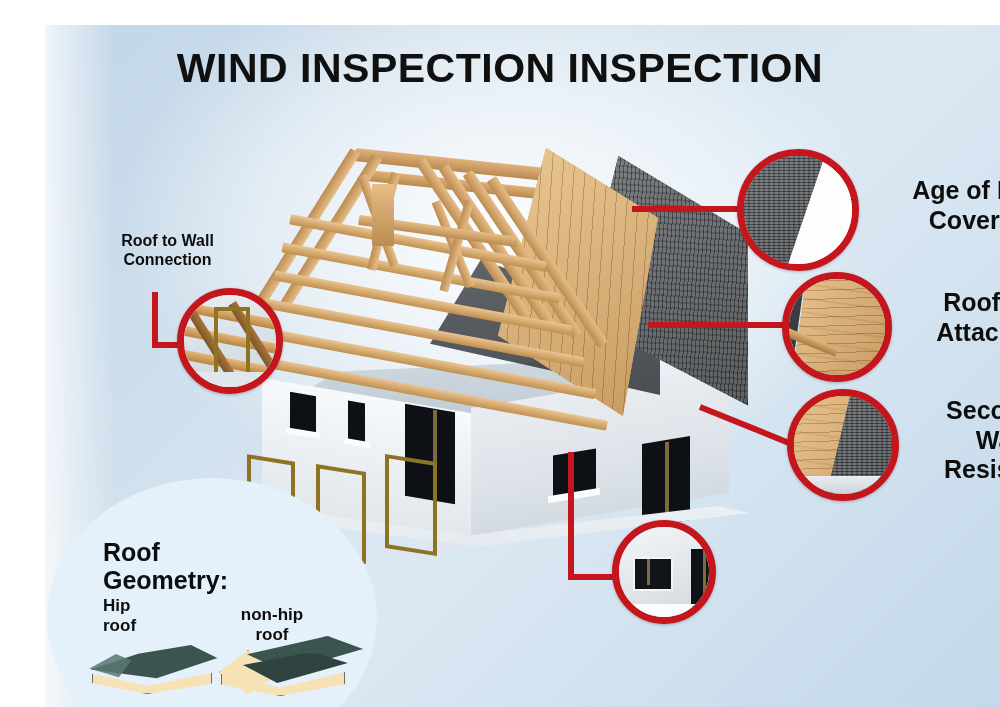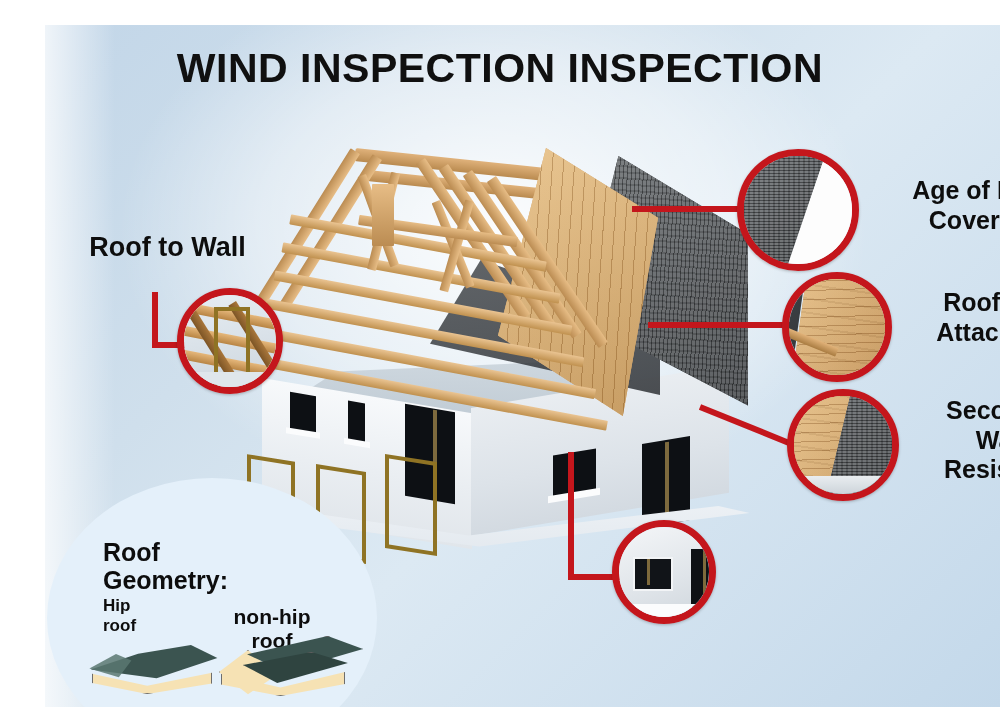--- a/index.html
+++ b/index.html
@@ -30,21 +30,21 @@
     font-weight:bold;font-size:41px;letter-spacing:.5px;color:#101010;
     white-space:nowrap;
   }
 
   
   .label{
     position:absolute;font-weight:bold;color:#0d0d0d;
     font-family:"Liberation Sans", sans-serif;
     line-height:1.18;white-space:nowrap;
   }
-  .lbl-roofwall{left:80px;top:232px;font-size:27px;text-align:center;width:175px;white-space:normal;}
+  .lbl-roofwall{left:80px;top:232px;font-size:16px;text-align:center;width:175px;white-space:normal;}
   .lbl-age{left:868px;top:176px;font-size:25px;text-align:center;width:230px;white-space:normal;}
   .lbl-deck{left:890px;top:288px;font-size:25px;text-align:center;width:230px;white-space:normal;}
   .lbl-swr{left:900px;top:396px;font-size:25px;text-align:center;width:220px;white-space:normal;}
   .lbl-prot{left:733px;top:538px;font-size:24px;text-align:center;width:262px;white-space:normal;}
 
   
   .lead{position:absolute;background:#c4161c;}
 
   
   .callout{
@@ -143,21 +143,21 @@
       linear-gradient(150deg,#6a6e71,#44474a);}
   .darkgable{position:absolute;background:linear-gradient(170deg,#3b3f43,#23262a);}
 
   
   .geo-panel{
     position:absolute;left:47px;top:478px;width:330px;height:280px;
     background:#e4f0fa;border-radius:50%;
   }
   .geo-title{position:absolute;left:103px;top:538px;font-weight:bold;font-size:25px;color:#0d0d0d;line-height:1.12;width:170px;}
   .geo-hip{position:absolute;left:103px;top:596px;font-weight:bold;font-size:17px;color:#0d0d0d;line-height:1.15;}
-  .geo-nonhip{position:absolute;left:222px;top:605px;font-weight:bold;font-size:21px;color:#0d0d0d;line-height:1.15;text-align:center;width:100px;}
+  .geo-nonhip{position:absolute;left:222px;top:605px;font-weight:bold;font-size:17px;color:#0d0d0d;line-height:1.15;text-align:center;width:100px;}
 
   .m-base{position:absolute;background:#f6e2b4;border:1px solid #6d6d6d;}
   .m-roof{position:absolute;}
 </style>
 </head>
 <body>
 
 <div id="stage">
 
   <div class="bg"></div>
@@ -271,20 +271,21 @@
     <div class="beam" style="left:-12px;top:42px;width:140px;height:10px;transform:rotate(11deg);"></div>
     <div class="beam" style="left:-12px;top:66px;width:140px;height:10px;transform:rotate(11deg);"></div>
     <div class="brace" style="left:6px;top:6px;width:92px;height:9px;transform:rotate(58deg);transform-origin:left top;"></div>
     <div class="brace" style="left:52px;top:6px;width:92px;height:9px;transform:rotate(58deg);transform-origin:left top;"></div>
     <div style="position:absolute;left:30px;top:12px;width:28px;height:76px;border:4px solid #8f7324;"></div>
     <div style="position:absolute;left:0;bottom:0;width:100%;height:16%;background:#dfe6ec;"></div>
   </div>
 
   <div class="label lbl-roofwall">
     <div>Roof to Wall</div>
+    <div>Connection</div>
   </div>
 
   <div class="label lbl-age">
     <div>Age of Roof</div>
     <div>Covering</div>
   </div>
 
   <div class="label lbl-deck">
     <div>Roof Deck</div>
     <div>Attachment</div>

